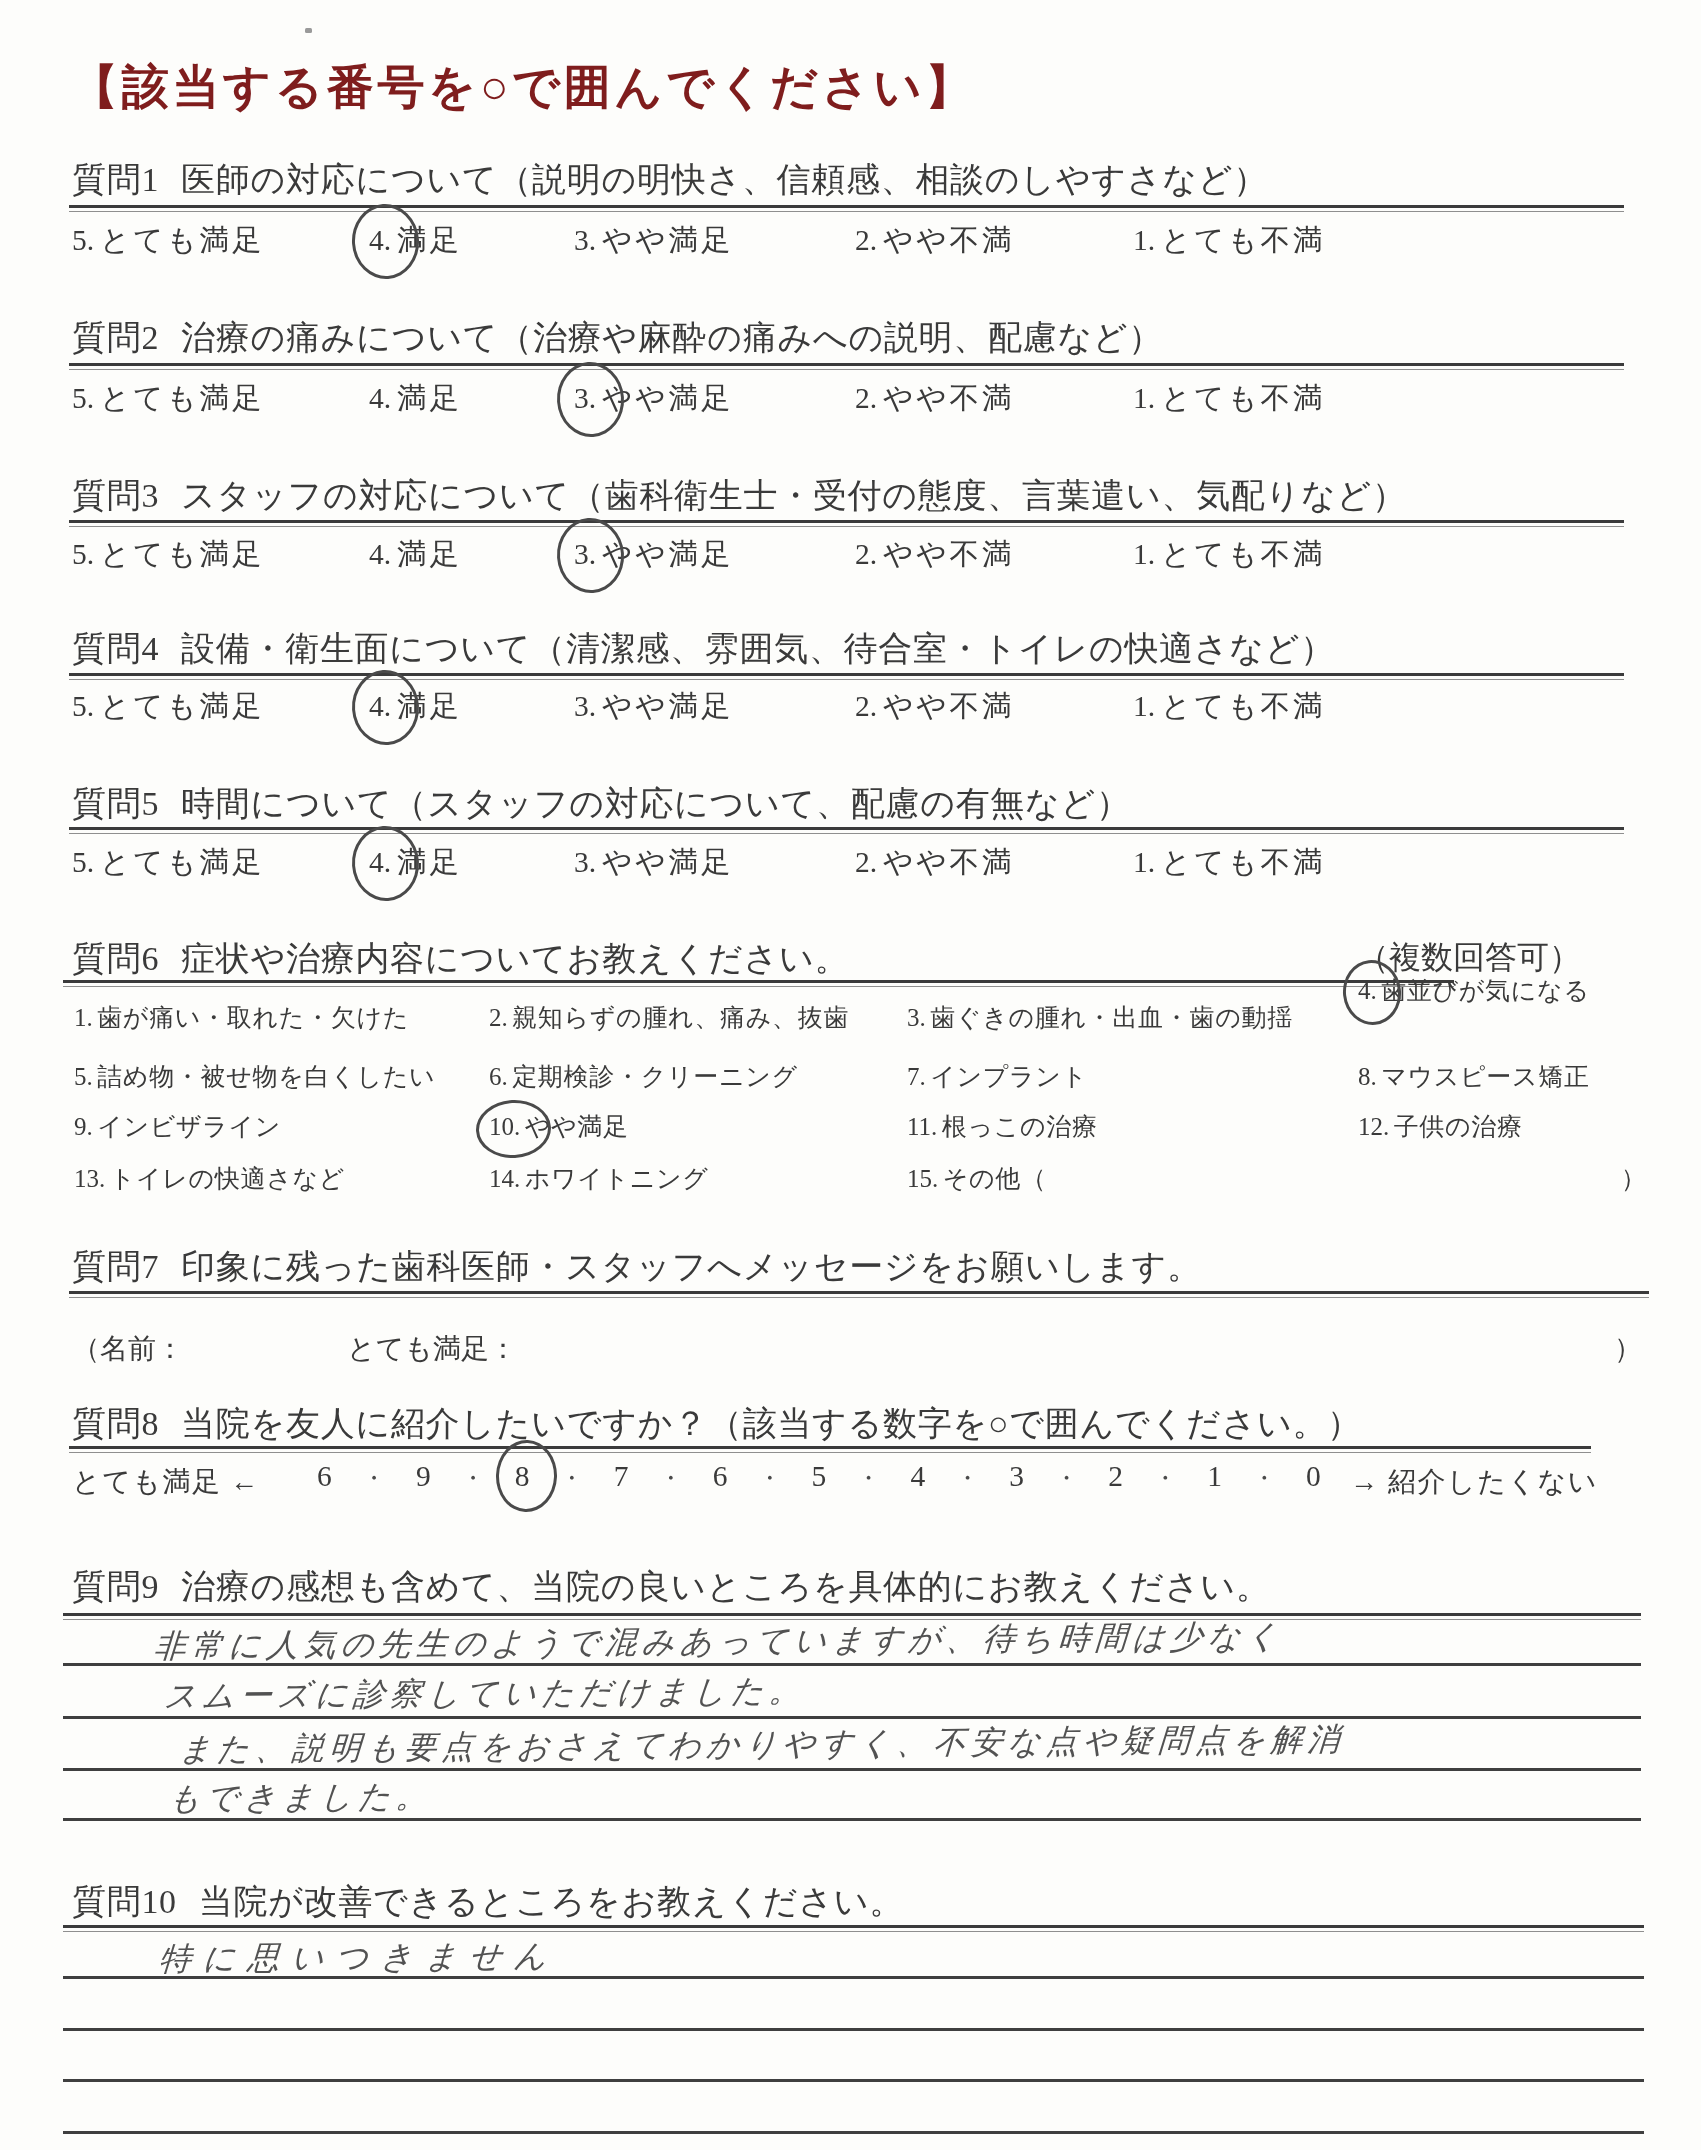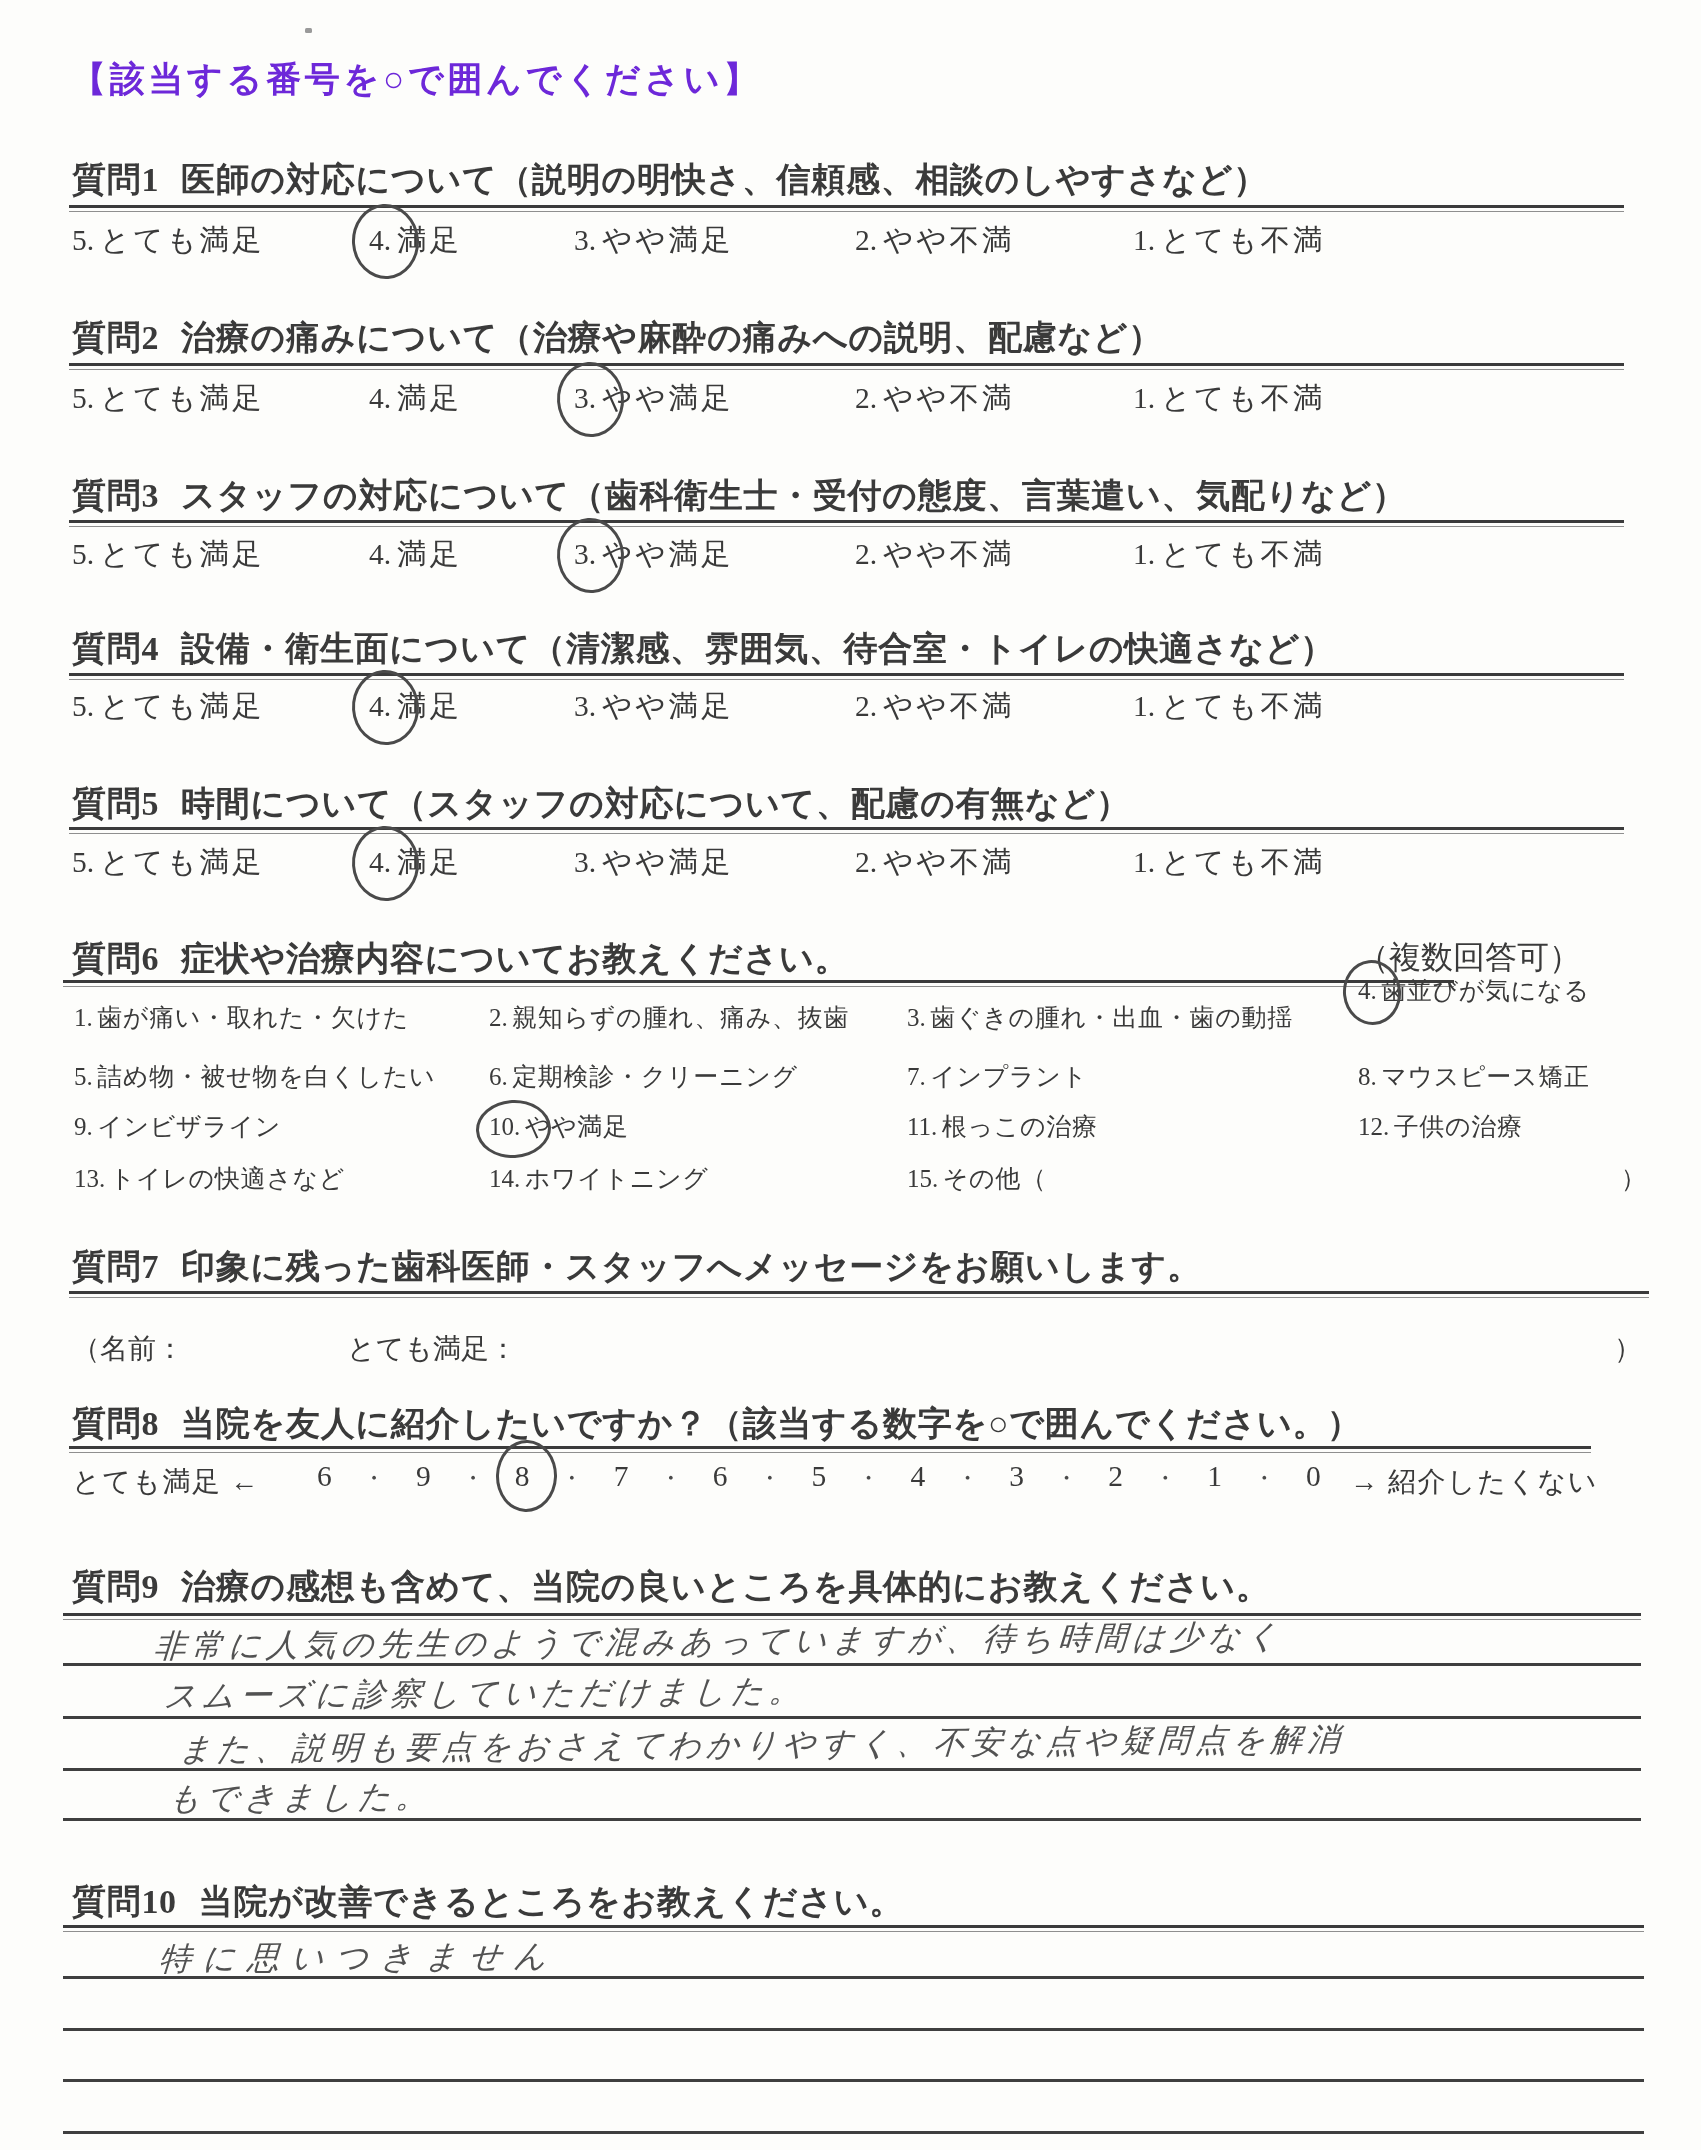--- a/index.html
+++ b/index.html
@@ -1,22 +1,22 @@
 <!DOCTYPE html>
 <html style="font-size:11.8px"><head>
 <meta charset="utf-8">
 <style>
   html,body{margin:0;padding:0;background:#d9d9d9;}
   .page{
     position:relative;width:1701px;height:2151px;background:#fdfdfb;
     font-family:"Liberation Serif","DejaVu Serif",serif;color:#3a3a3a;overflow:hidden;
   }
   .artifact{position:absolute;left:305px;top:28px;width:6.6px;height:5.2px;background:#9a9a9a;border-radius:1.5px;}
-  .main-title{position:absolute;left:71px;top:56px;margin:0;font-size:35px;font-weight:600;letter-spacing:3.7px;white-space:nowrap;color:#6d28d9;}
-  .qtitle{position:absolute;left:72px;font-size:34px;font-weight:700;letter-spacing:0.7px;white-space:nowrap;}
+  .main-title{position:absolute;left:71px;top:56px;margin:0;font-size:47px;font-weight:600;letter-spacing:3.7px;white-space:nowrap;color:#7f1d1d;}
+  .qtitle{position:absolute;left:72px;font-size:34px;font-weight:400;letter-spacing:0.7px;white-space:nowrap;}
   .qlabel{margin-right:22px;}
   .qnote{position:absolute;font-size:32px;white-space:nowrap;}
   .hrule{position:absolute;height:3px;border-top:3px solid #3b3b3b;border-bottom:1.5px solid #8f8f8f;}
   .wline{position:absolute;height:3px;background:#3f3f3f;}
   .opt{position:absolute;font-size:29.5px;letter-spacing:3px;white-space:nowrap;}
   .onum{display:inline-block;position:relative;margin-right:5.9px;letter-spacing:0;}
   .item{position:absolute;font-size:25px;letter-spacing:0.7px;white-space:nowrap;}
   .item .onum{margin-right:4.4px;}
   .rowtext{position:absolute;font-size:28px;letter-spacing:1.5px;white-space:nowrap;}
   .circle{position:absolute;border:3px solid #4a4a4a;border-radius:50%;pointer-events:none;}

